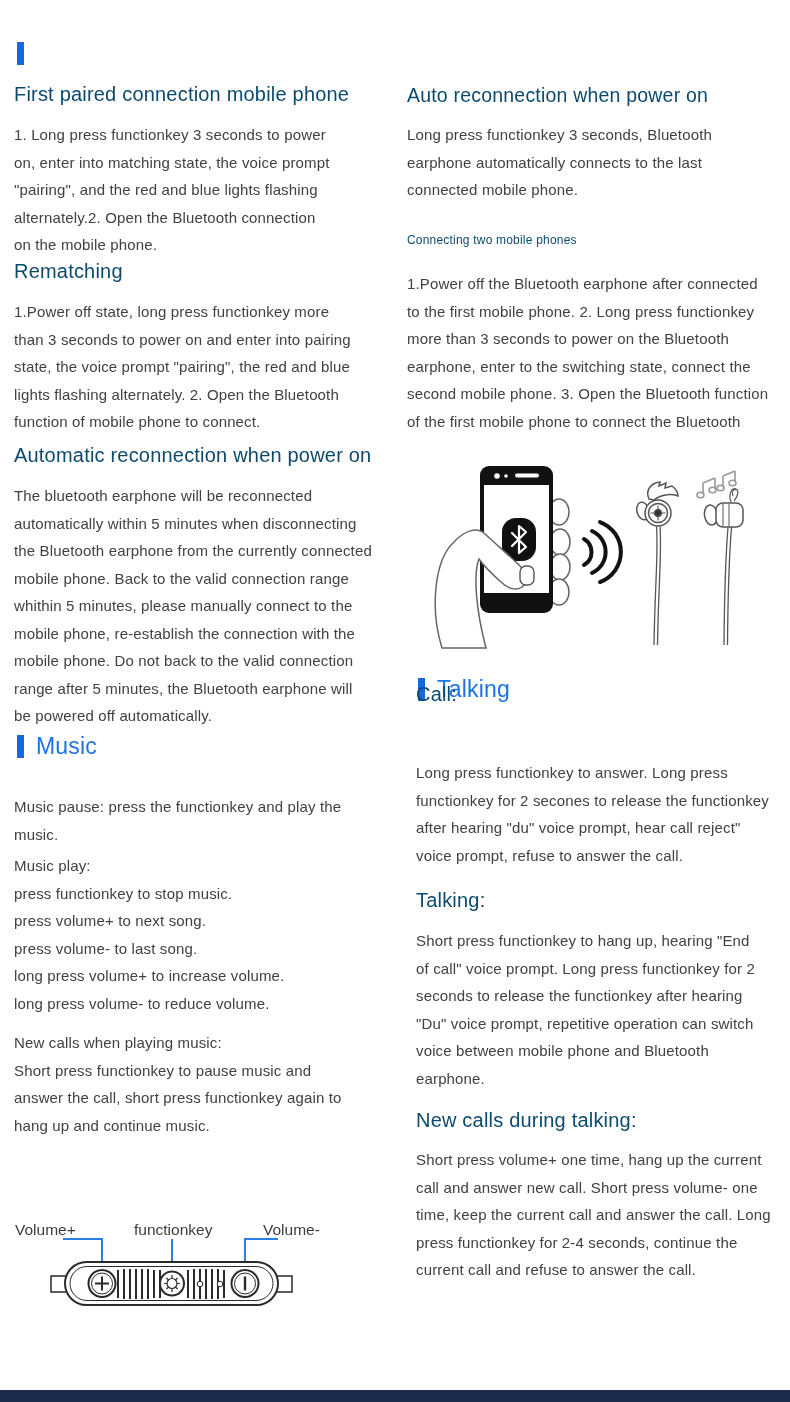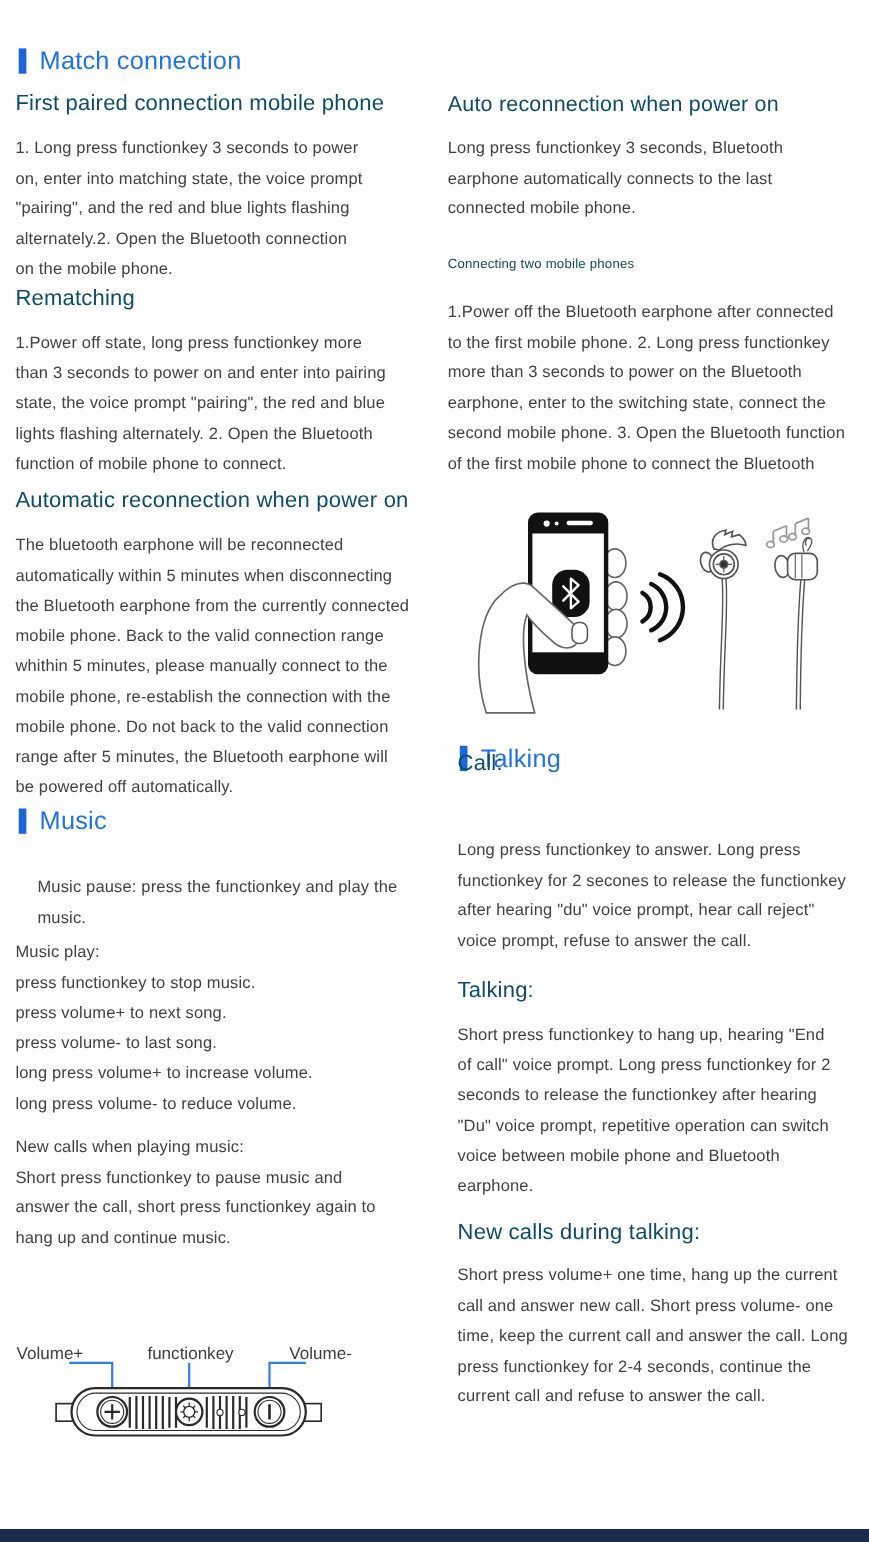--- a/index.html
+++ b/index.html
@@ -18,21 +18,20 @@
   svg text{font-family:"Liberation Sans", sans-serif;}
   .footer-bar{position:absolute;left:0;top:1390px;width:790px;height:12px;}
 </style>
 </head>
 <body>
 
 <div class="col col-left">
 
   <div class="blk h1" style="top:42px;">
     <span class="bar" style="background: rgb(27, 102, 217);"></span>
-    <span style="color: rgb(29, 115, 230);">Match connection</span>
   </div>
 
   <div class="blk h2" style="top:83px;">First paired connection mobile phone</div>
 
   <div class="blk p" style="top:121px;width:385px;">1. Long press functionkey 3 seconds to power
 on, enter into matching state, the voice prompt
 "pairing", and the red and blue lights flashing
 alternately.2. Open the Bluetooth connection
 on the mobile phone.</div>
 
@@ -54,21 +53,21 @@
 mobile phone, re-establish the connection with the
 mobile phone. Do not back to the valid connection
 range after 5 minutes, the Bluetooth earphone will
 be powered off automatically.</div>
 
   <div class="blk h1" style="top:733px;">
     <span class="bar" style="background: rgb(27, 102, 217);"></span>
     <span style="color: rgb(29, 115, 230);">Music</span>
   </div>
 
-  <div class="blk p" style="top:793px;width:385px;margin-left:20px;">Music pause: press the functionkey and play the
+  <div class="blk p" style="top:793px;width:385px;">Music pause: press the functionkey and play the
 music.</div>
 
   <div class="blk p" style="top:852px;width:385px;">Music play:
 press functionkey to stop music.
 press volume+ to next song.
 press volume- to last song.
 long press volume+ to increase volume.
 long press volume- to reduce volume.</div>
 
   <div class="blk p" style="top:1029px;width:385px;">New calls when playing music:

